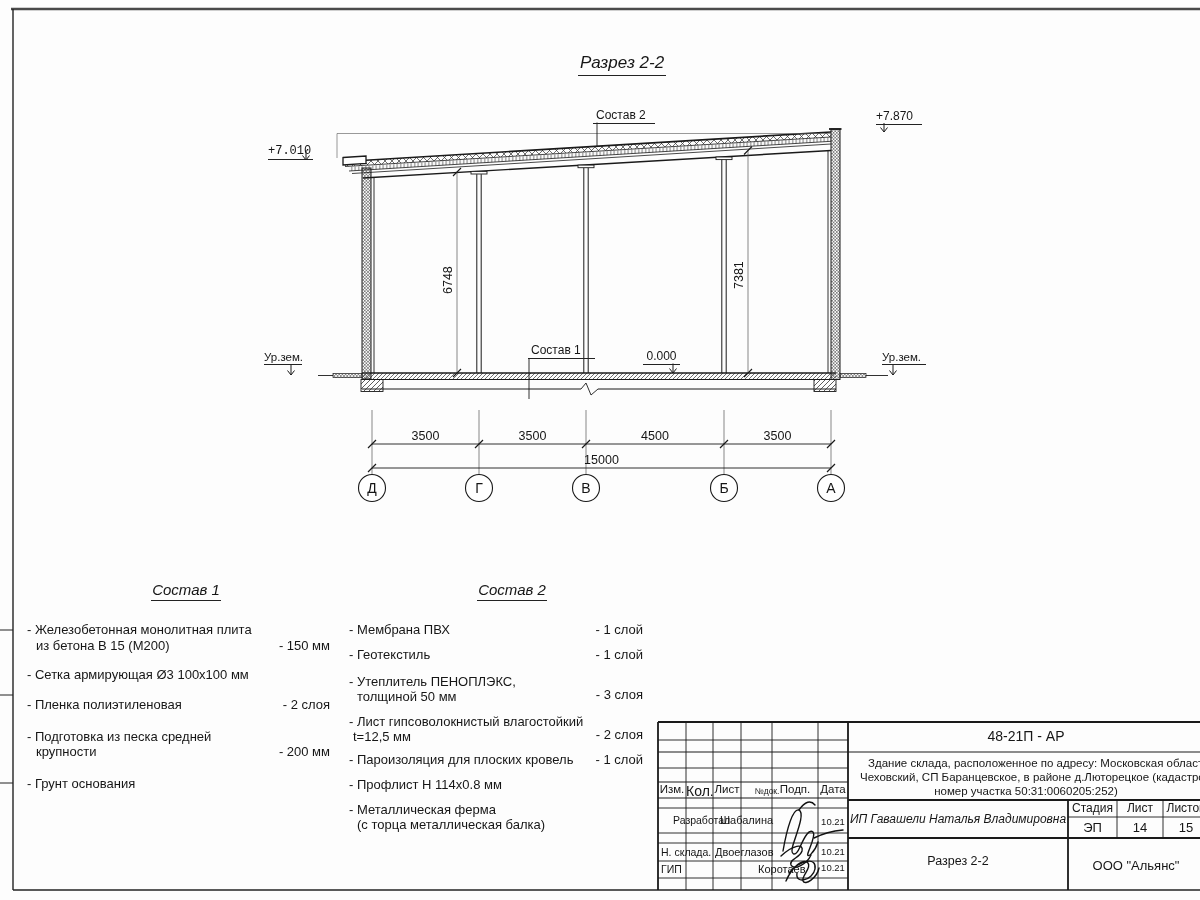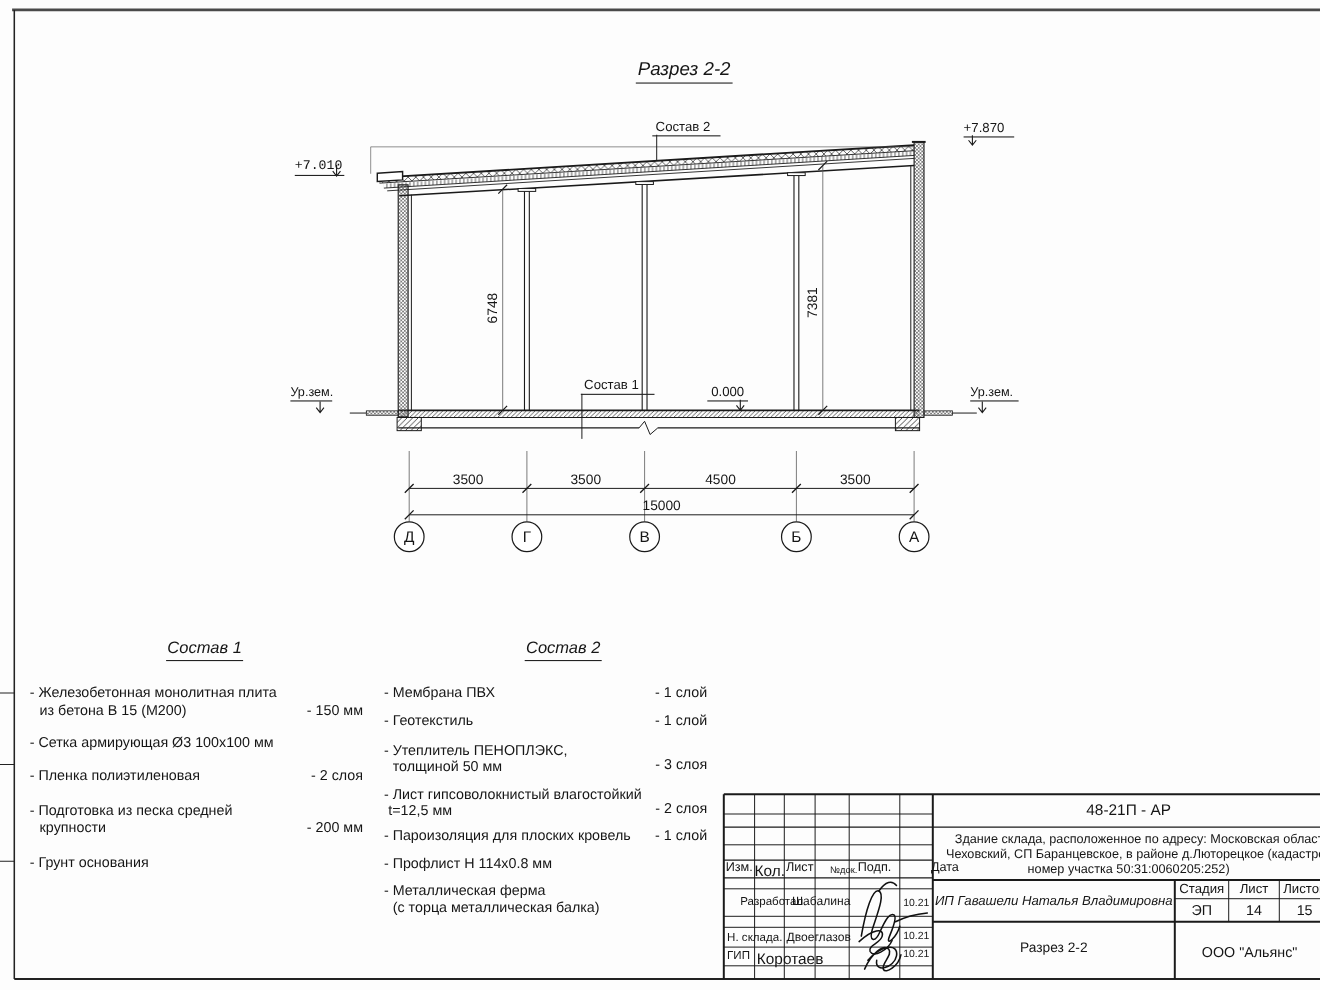--- a/index.html
+++ b/index.html
@@ -201,32 +201,32 @@
     <div class="t ctr" style="left:848px;top:728px;width:356px;font-size:14px;">48-21П - АР</div>
     <div class="t tb" style="left:868px;top:757px;">Здание склада, расположенное по адресу: Московская область, р</div>
     <div class="t tb" style="left:860px;top:771px;">Чеховский, СП Баранцевское, в районе д.Люторецкое  (кадастровы</div>
     <div class="t tb ctr" style="left:848px;top:785px;width:356px;">номер участка 50:31:0060205:252)</div>
 
     <div class="t ctr" style="left:658px;top:783px;width:28px;font-size:11.5px;">Изм.</div>
     <div class="t ctr" style="left:686px;top:783px;width:27px;font-size:14px;">Кол.</div>
     <div class="t ctr" style="left:713px;top:783px;width:28px;font-size:11.5px;">Лист</div>
     <div class="t ctr" style="left:741px;top:786px;width:52px;font-size:8.5px;">№док.</div>
     <div class="t ctr" style="left:772px;top:783px;width:46px;font-size:11.5px;">Подп.</div>
-    <div class="t ctr" style="left:796px;top:783px;width:30px;font-size:11.5px;padding-left:48px;">Дата</div>
+    <div class="t ctr" style="left:818px;top:783px;width:30px;font-size:11.5px;">Дата</div>
 
     <div class="t" style="left:661px;top:814px;font-size:10.5px;padding-left:12px;">Разработал</div>
     <div class="t" style="left:720px;top:814px;font-size:11px;">Шабалина</div>
     <div class="t ctr" style="left:820px;top:816px;width:26px;font-size:9.5px;">10.21</div>
 
     <div class="t" style="left:661px;top:846px;font-size:10.5px;">Н. склада.</div>
     <div class="t" style="left:715px;top:846px;font-size:11px;">Двоеглазов</div>
     <div class="t ctr" style="left:820px;top:846px;width:26px;font-size:9.5px;">10.21</div>
 
     <div class="t" style="left:661px;top:863px;font-size:10.5px;">ГИП</div>
-    <div class="t" style="left:688px;top:863px;font-size:14px;">Коротаев</div>
+    <div class="t" style="left:758px;top:863px;font-size:11px;">Коротаев</div>
     <div class="t ctr" style="left:820px;top:862px;width:26px;font-size:9.5px;">10.21</div>
 
     <div class="t it ctr" style="left:848px;top:812px;width:220px;font-size:12px;">ИП Гавашели Наталья Владимировна</div>
 
     <div class="t ctr" style="left:1068px;top:801px;width:49px;font-size:12px;">Стадия</div>
     <div class="t ctr" style="left:1117px;top:801px;width:46px;font-size:12px;">Лист</div>
     <div class="t ctr" style="left:1163px;top:801px;width:46px;font-size:12px;">Листов</div>
     <div class="t ctr" style="left:1068px;top:820px;width:49px;font-size:13px;">ЭП</div>
     <div class="t ctr" style="left:1117px;top:820px;width:46px;font-size:13px;">14</div>
     <div class="t ctr" style="left:1163px;top:820px;width:46px;font-size:13px;">15</div>

